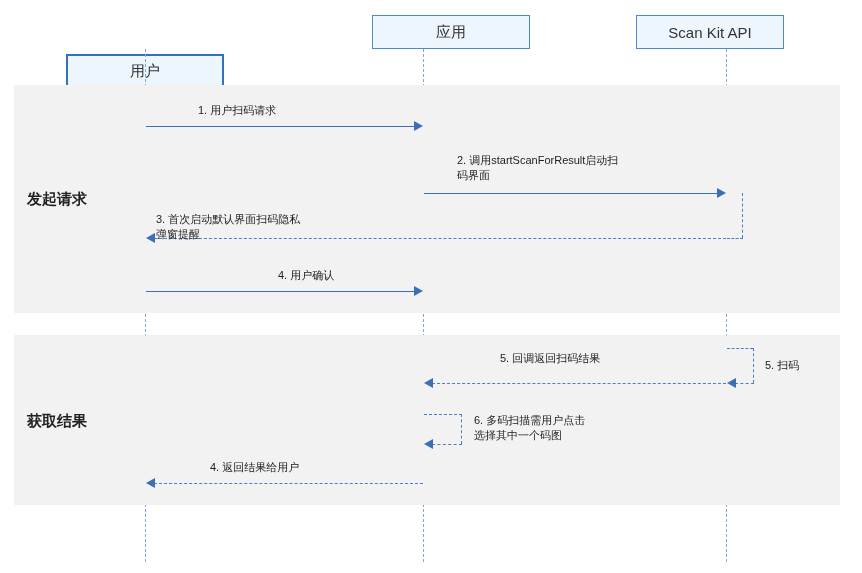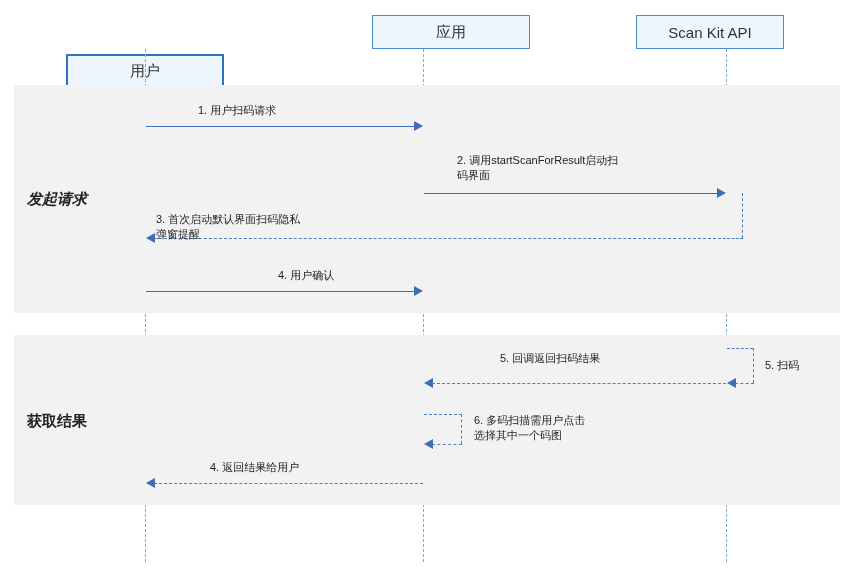--- a/index.html
+++ b/index.html
@@ -98,21 +98,21 @@
     <span>Scan Kit API</span>
   </div>
 
   <div class="lifeline" style="left:145px; top:49px; height:513px;"></div>
   <div class="lifeline" style="left:423px; top:49px; height:513px;"></div>
   <div class="lifeline" style="left:726px; top:49px; height:513px;"></div>
 
   <div class="section" style="left:14px; top:85px; width:826px; height:228px;"></div>
   <div class="section" style="left:14px; top:335px; width:826px; height:170px;"></div>
 
-  <div class="section-label" style="left:27px; top:190px;font-style:italic;">发起请求</div>
+  <div class="section-label" style="left:27px; top:190px;">发起请求</div>
   <div class="section-label" style="left:27px; top:412px;">获取结果</div>
 
   <div class="msg-label" style="left:198px; top:103px;">1. 用户扫码请求</div>
   <div class="line solid" style="left:146px; top:126px; width:270px;"></div>
   <div class="arrow-right" style="left:414px; top:121px;"></div>
 
   <div class="msg-label" style="left:457px; top:153px;">2. 调用startScanForResult启动扫
 码界面</div>
   <div class="line solid" style="left:424px; top:193px; width:295px;"></div>
   <div class="arrow-right" style="left:717px; top:188px;"></div>

